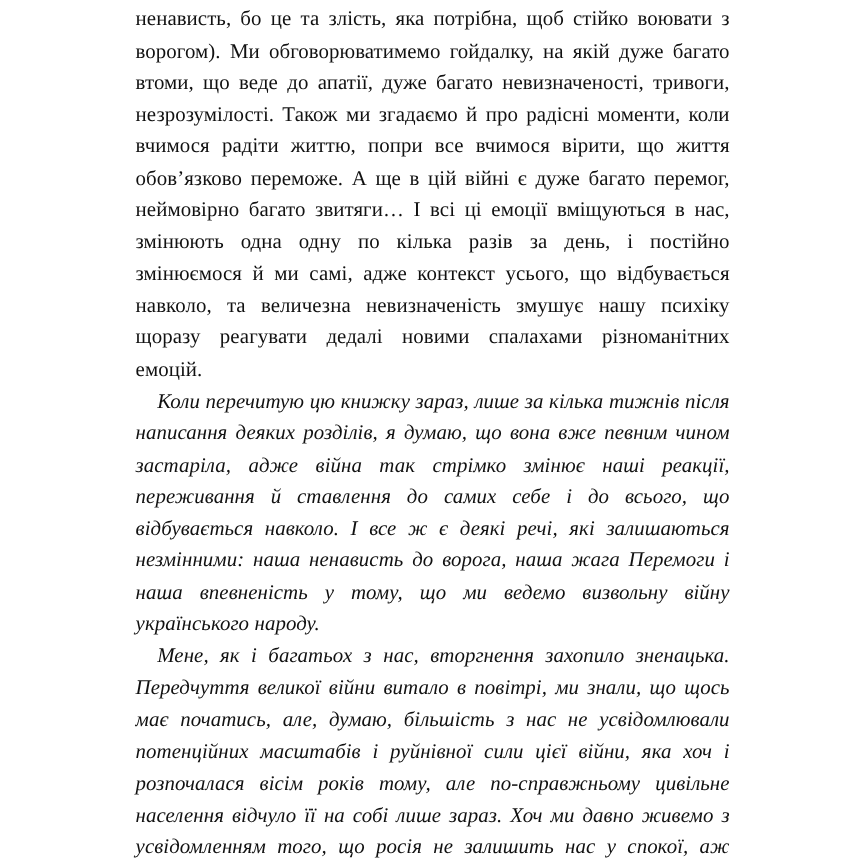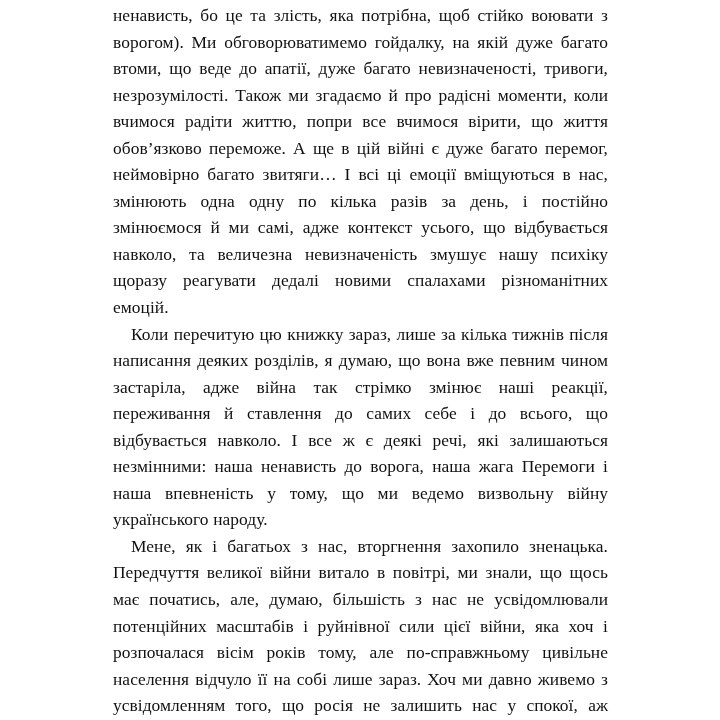--- a/index.html
+++ b/index.html
@@ -32,20 +32,21 @@
     text-justify: inter-word;
     font-size: 17.4px;
     line-height: 26.55px;
     color: #111111;
     letter-spacing: 0.05px;
     word-spacing: 0.2px;
     -webkit-font-smoothing: antialiased;
   }
   p.para.indent {
     text-indent: 18px;
+    font-style: italic;
   }
   p.para.cont {
     text-indent: 0;
   }
   
   p.para::after {
     content: "";
     display: inline-block;
     width: 100%;
   }

